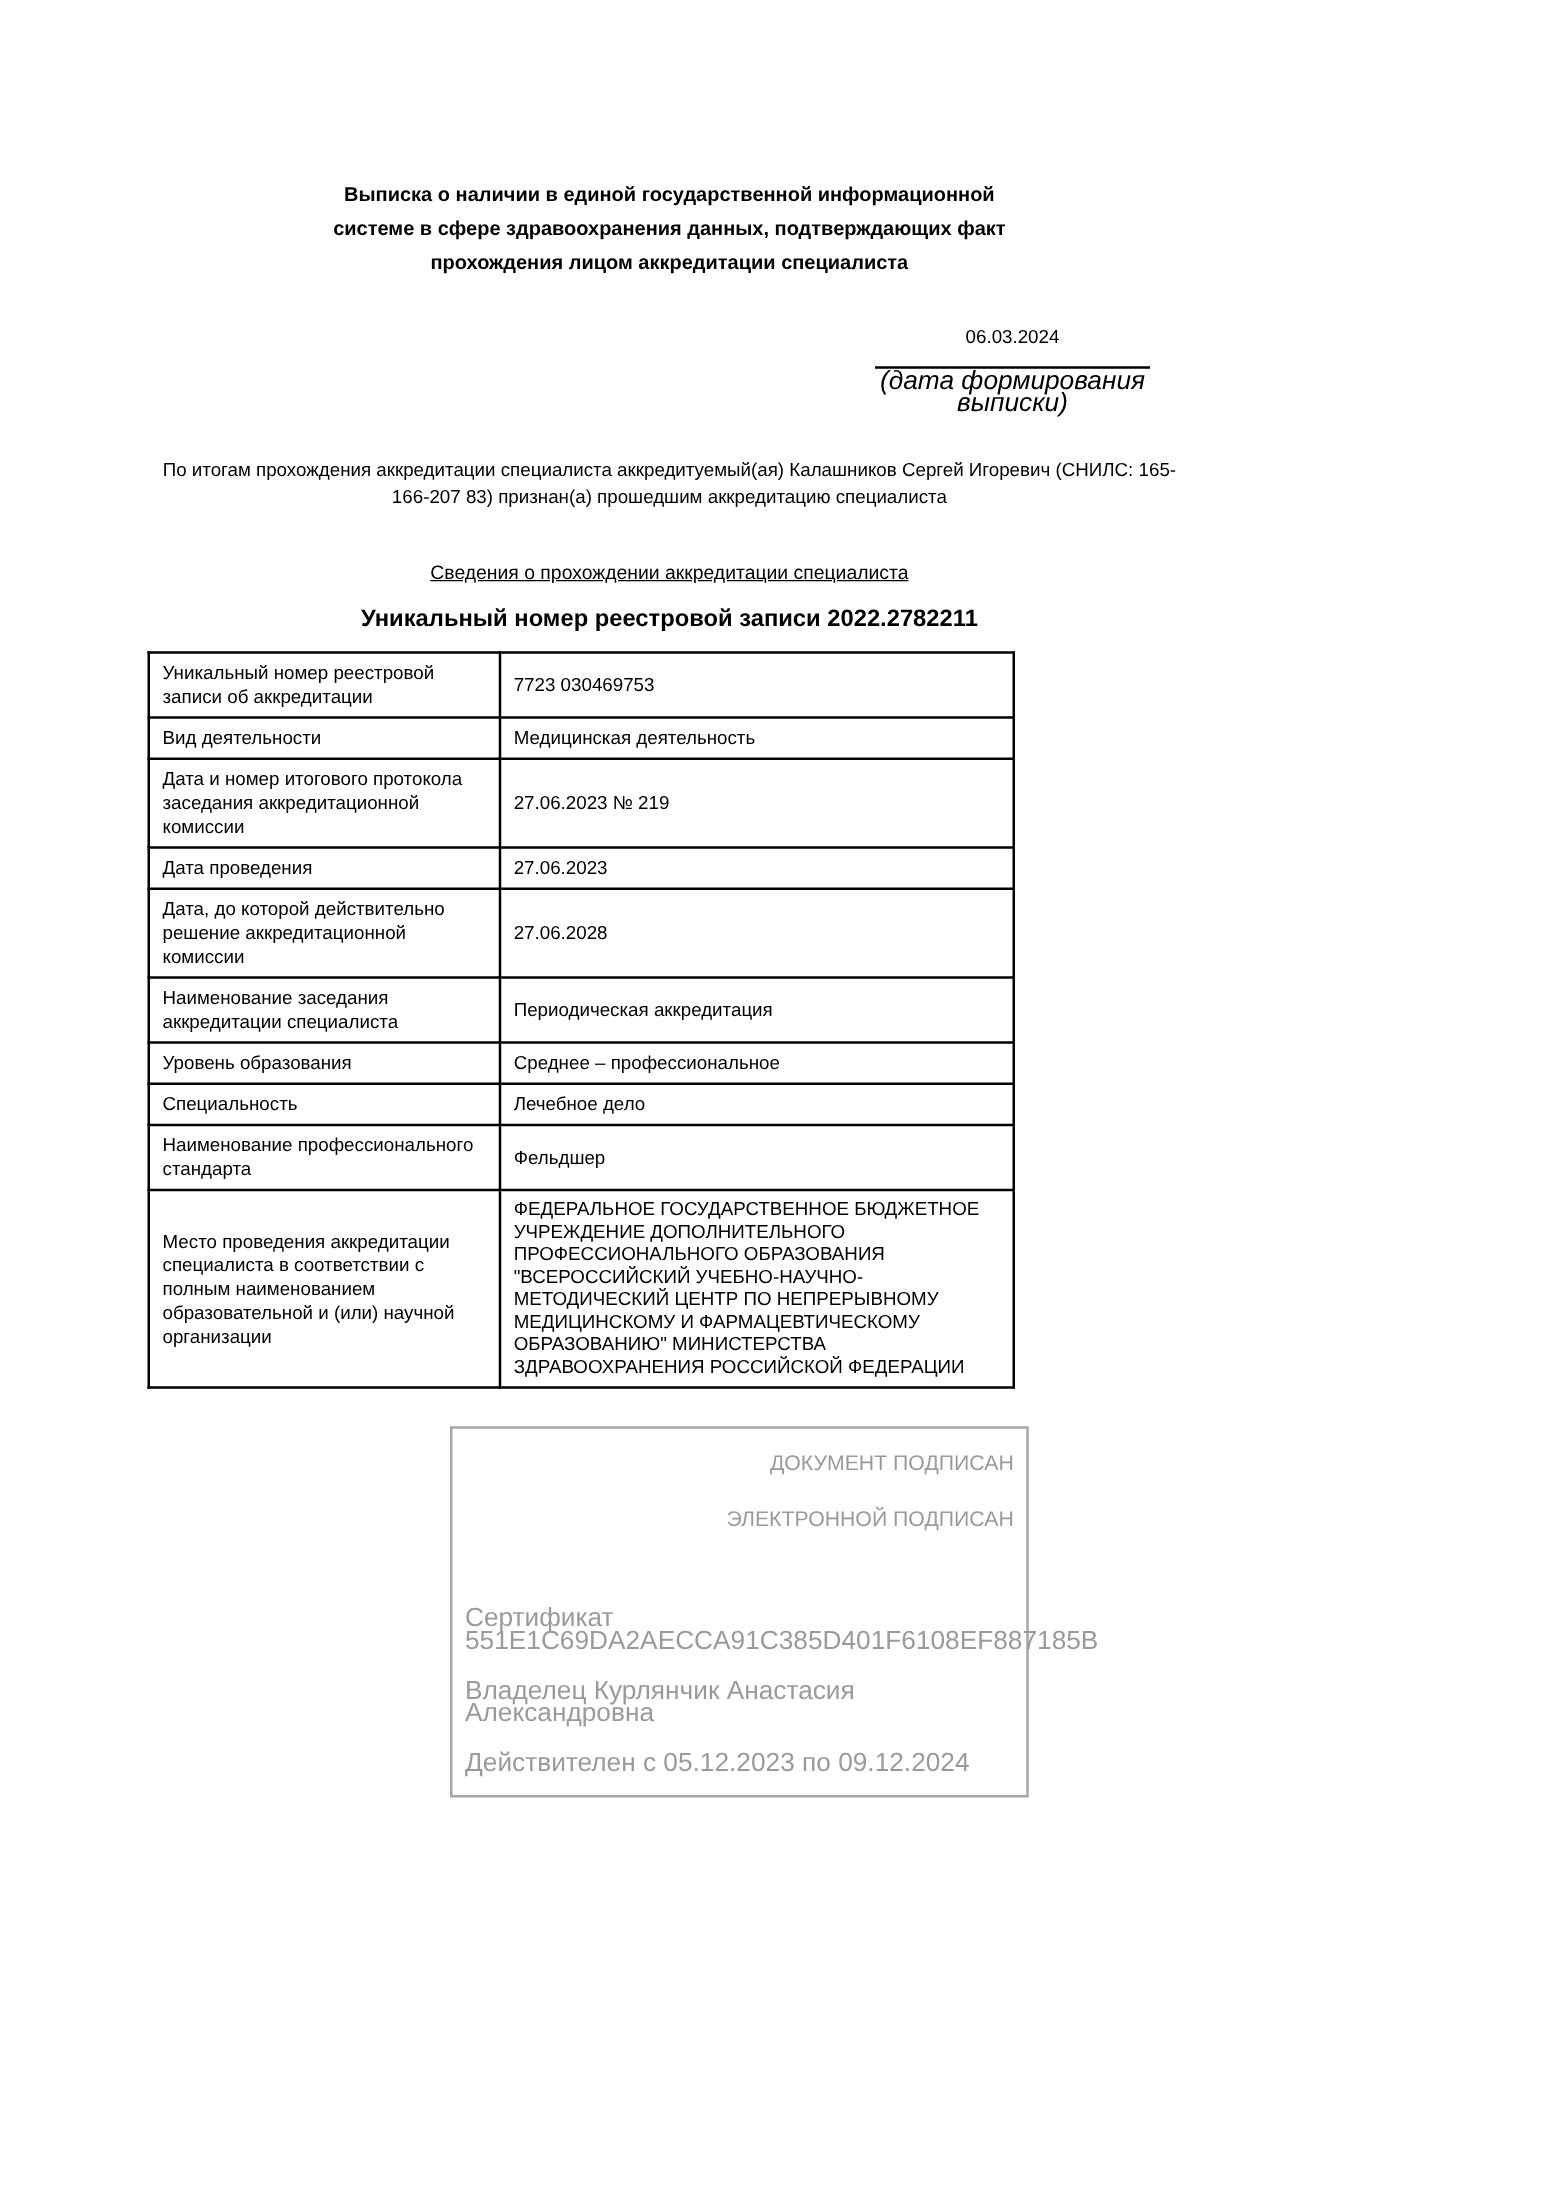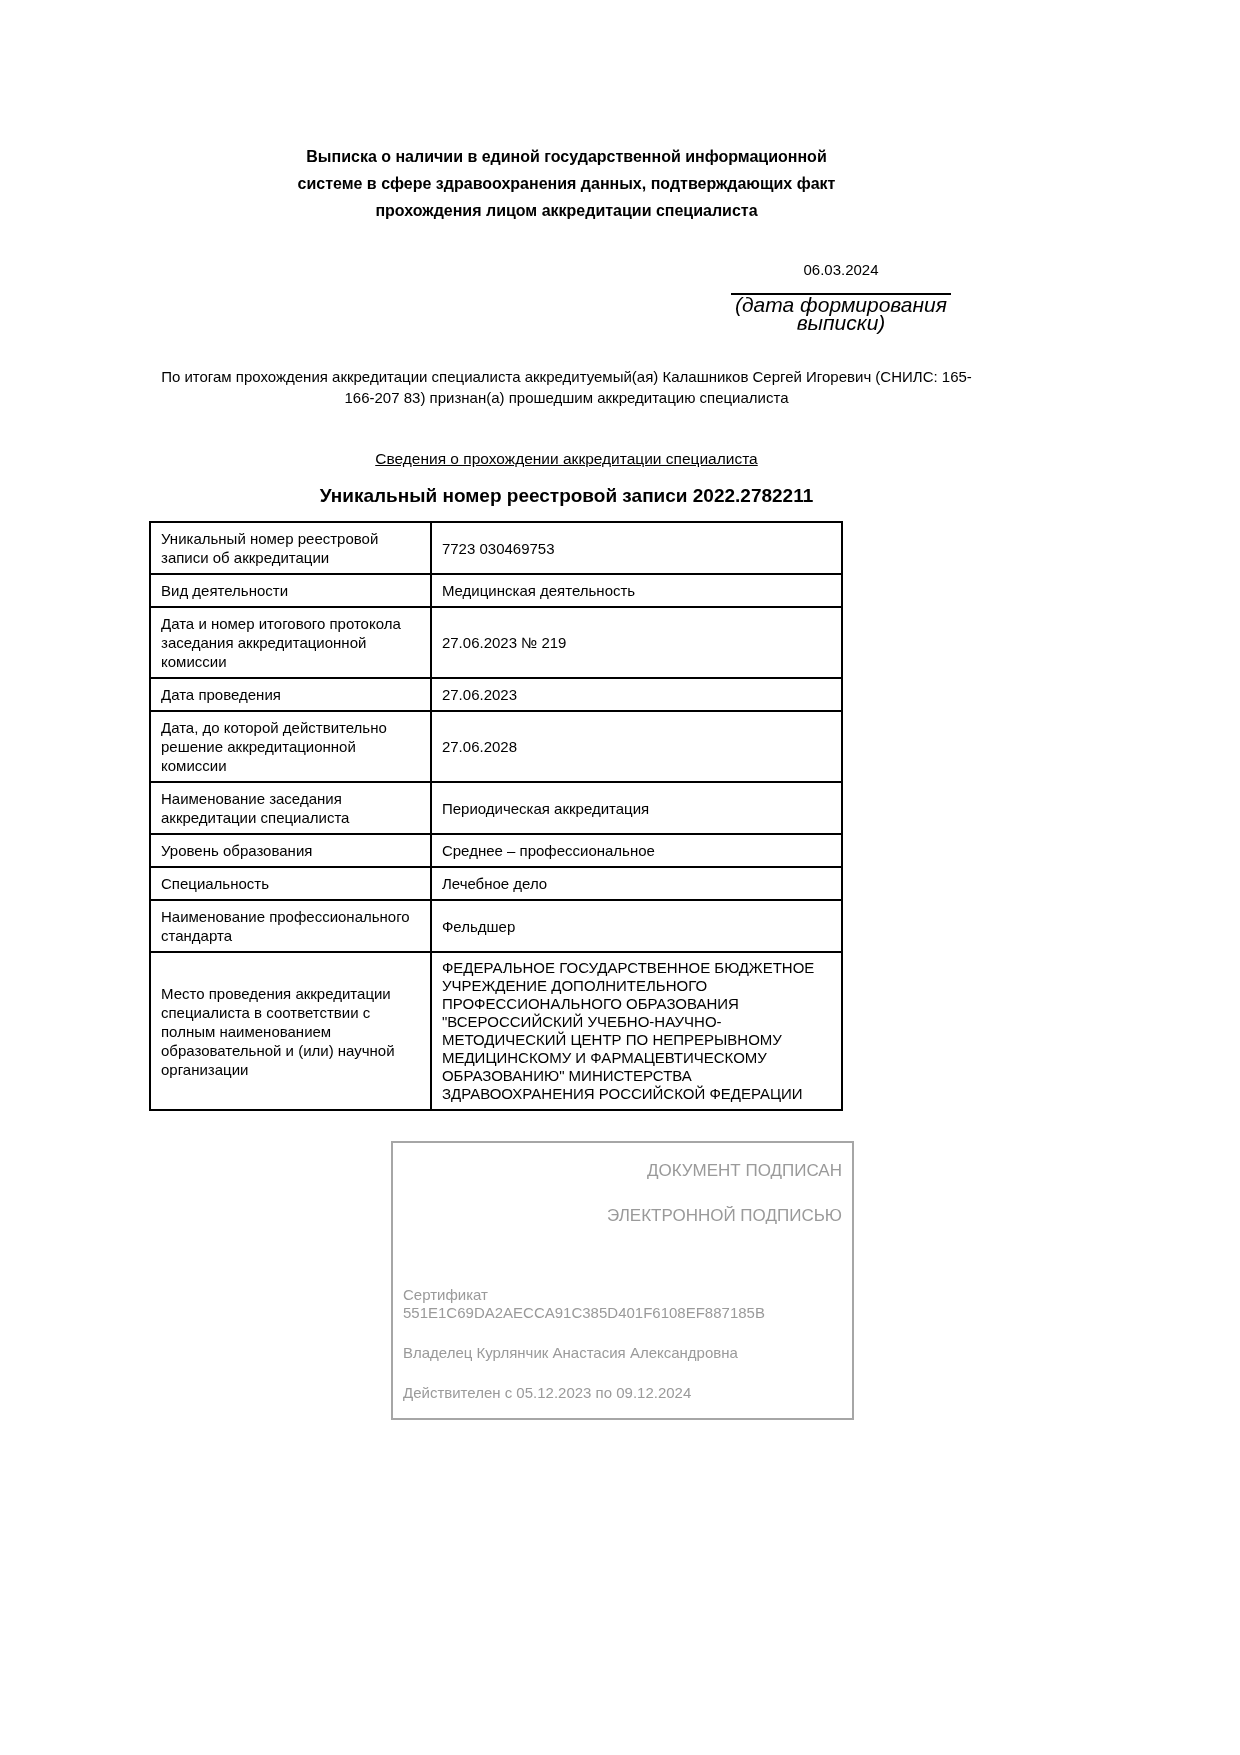--- a/index.html
+++ b/index.html
@@ -11,21 +11,21 @@
     position: relative;
     width: 1240px;
     height: 1755px;
     background: #ffffff;
     font-family: "Liberation Sans", sans-serif;
     color: #000000;
     overflow: hidden;
   }
   .content {
     position: absolute;
-    left: 149px;
+    left: 118px;
     top: 0;
     width: 835px;
   }
   
   .title {
     margin: 143px 0 0 0;
     font-size: 16px;
     font-weight: bold;
     text-align: center;
     line-height: 27px;
@@ -99,21 +99,21 @@
     color: #9a9a9a;
   }
   .sig-title {
     font-size: 17px;
     text-align: right;
     line-height: 20px;
   }
   .sig-title-1 { margin-top: 6px; }
   .sig-title-2 { margin-top: 25px; }
   .sig-detail {
-    font-size: 15px;
+    font-size: 21px;
     line-height: 18px;
     text-align: left;
     margin-top: 22px;
   }
   .sig-detail-1 { margin-top: 60px; }
 </style>
 </head>
 <body>
 
 <div class="page">
@@ -176,20 +176,20 @@
           </tr>
           <tr class="tall-row">
             <td class="cell-label">Место проведения аккредитации специалиста в соответствии с полным наименованием образовательной и (или) научной организации</td>
             <td class="cell-value">ФЕДЕРАЛЬНОЕ ГОСУДАРСТВЕННОЕ БЮДЖЕТНОЕ УЧРЕЖДЕНИЕ ДОПОЛНИТЕЛЬНОГО ПРОФЕССИОНАЛЬНОГО ОБРАЗОВАНИЯ "ВСЕРОССИЙСКИЙ УЧЕБНО-НАУЧНО-МЕТОДИЧЕСКИЙ ЦЕНТР ПО НЕПРЕРЫВНОМУ МЕДИЦИНСКОМУ И ФАРМАЦЕВТИЧЕСКОМУ ОБРАЗОВАНИЮ" МИНИСТЕРСТВА ЗДРАВООХРАНЕНИЯ РОССИЙСКОЙ ФЕДЕРАЦИИ</td>
           </tr>
         </tbody>
     </table>
 
     <div class="sig-box">
       <div class="sig-title sig-title-1">ДОКУМЕНТ ПОДПИСАН</div>
-      <div class="sig-title sig-title-2">ЭЛЕКТРОННОЙ ПОДПИСЬЮ</div>
+      <div class="sig-title sig-title-2">ЭЛЕКТРОННОЙ ПОДПИСАН</div>
       <div class="sig-detail sig-detail-1">Сертификат 551E1C69DA2AECCA91C385D401F6108EF887185B</div>
       <div class="sig-detail">Владелец Курлянчик Анастасия Александровна</div>
       <div class="sig-detail">Действителен с 05.12.2023 по 09.12.2024</div>
     </div>
 
   </div>
 </div>
 
 </body></html>

